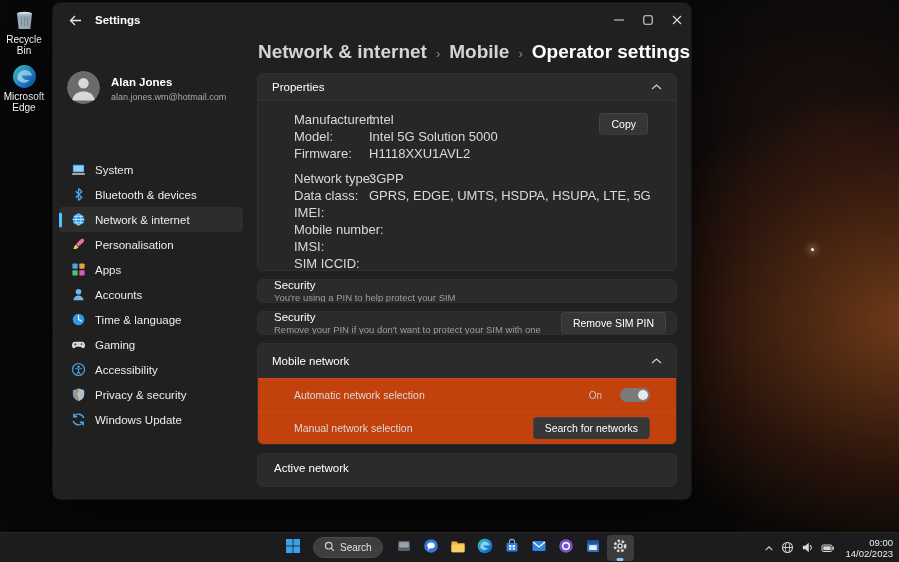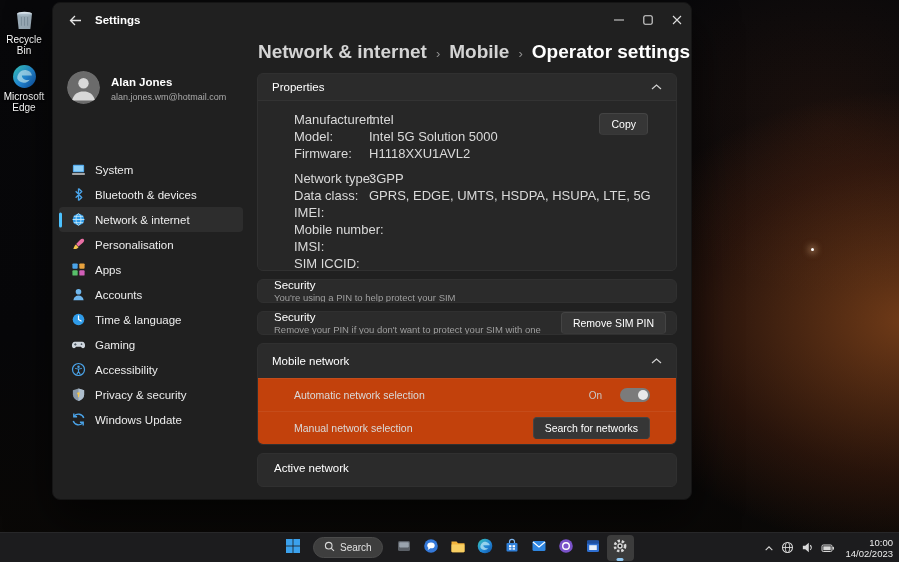--- a/index.html
+++ b/index.html
@@ -498,18 +498,18 @@
           </svg>
       </span>
       <span class="tray-ic">
         <svg width="14" height="12" viewBox="0 0 14 12">
             <rect x="1" y="3" width="10" height="6.5" rx="1.3" fill="none" stroke="#d8d8d8" stroke-width="1"></rect>
             <rect x="2.3" y="4.3" width="7.4" height="3.9" fill="#d8d8d8"></rect>
             <rect x="11.6" y="4.7" width="1.4" height="3" rx="0.6" fill="#d8d8d8"></rect>
           </svg>
       </span>
       <div class="clock">
-        <div>10:00</div>
+        <div>09:00</div>
         <div>14/02/2023</div>
       </div>
     </div>
   </div>
 </div>
 
 </body></html>

